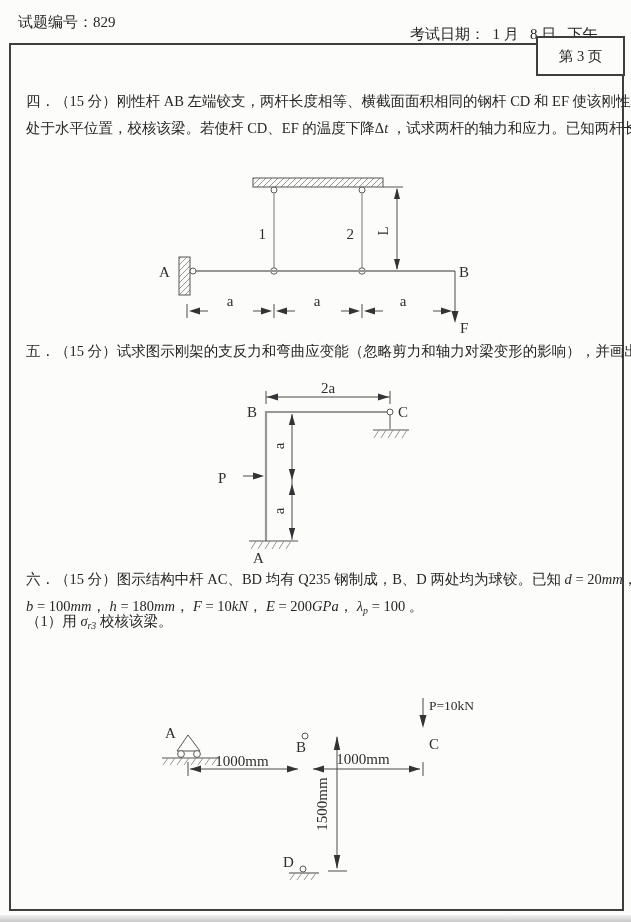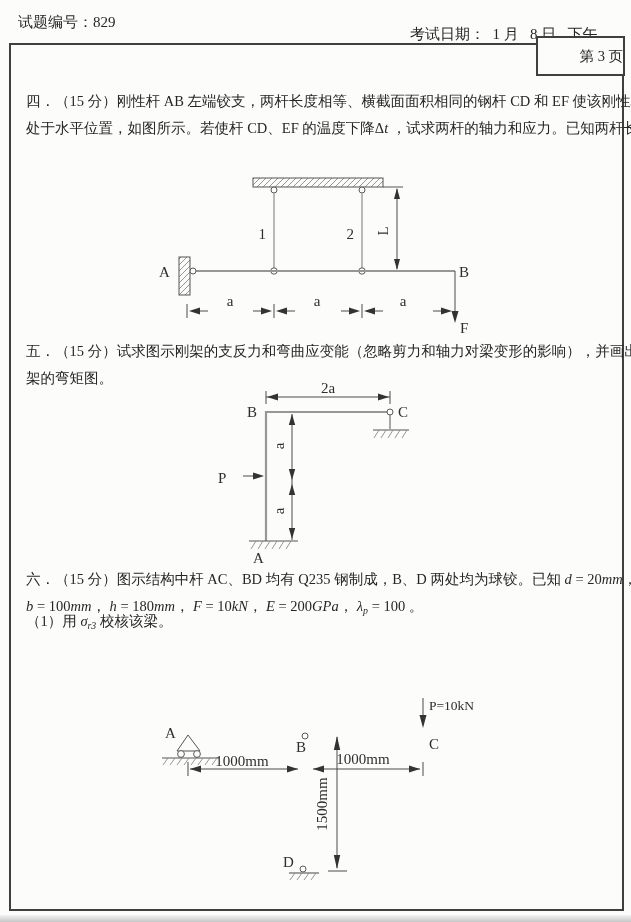--- a/index.html
+++ b/index.html
@@ -3,21 +3,21 @@
 <meta charset="utf-8">
 <style>
   html,body{margin:0;padding:0;background:#ffffff;}
   .page{position:relative;width:631px;height:922px;background:#fcfcfb;overflow:hidden;
         font-family:"Liberation Serif","DejaVu Serif",serif;color:#262626;}
   .hdr{position:absolute;top:13px;font-size:15px;white-space:pre;}
   .hdr-left{left:18px;}
   .hdr-right{left:410px;margin-top:12px;}
   .border-box{position:absolute;left:9px;top:43px;width:611px;height:864px;border:2px solid #3f3f3f;}
   .pagenum-box{position:absolute;left:536px;top:36px;width:85px;height:36px;border:2px solid #3f3f3f;
-        background:#fcfcfb;display:flex;align-items:center;justify-content:flex-end;font-size:14.5px;}
+        background:#fcfcfb;display:flex;align-items:center;justify-content:center;font-size:14.5px;}
   .ptext{position:absolute;left:26px;width:590px;font-size:14.5px;}
   .tl{line-height:27px;white-space:nowrap;}
   .p4{top:88px;}
   .p5{top:338px;line-height:26.5px;}
   .p6{top:566px;}
   .q1{top:608px;}
   .q2{top:672px;}
   .mi{font-style:italic;}
   .msub{font-size:0.68em;vertical-align:-0.28em;}
   .fig{position:absolute;}
@@ -42,21 +42,21 @@
   <span class="hdr hdr-left">试题编号：829</span>
   <span class="hdr hdr-right">考试日期：  1 月   8 日   下午</span>
 
   <div class="border-box"></div>
   <div class="pagenum-box">
     <span>第 3 页</span>
   </div>
 
   <div class="ptext p4">
     <div class="tl"><span>四．（15 分）刚性杆 AB 左端铰支，两杆长度相等、横截面面积相同的钢杆 CD 和 EF 使该刚性杆</span></div>
-    <div class="tl"><span>处于水平位置，如图所示。若使杆 CD、EF 的温度下降Δ</span><span class="mi">t</span><span> ，试求两杆的轴力和应力。已知两杆长</span></div>
+    <div class="tl"><span>处于水平位置，校核该梁。若使杆 CD、EF 的温度下降Δ</span><span class="mi">t</span><span> ，试求两杆的轴力和应力。已知两杆长</span></div>
   </div>
 
   <svg class="fig" style="left:150px;top:172px;" width="330" height="168" viewBox="150 172 330 168">
     <defs>
       <pattern id="h1" patternUnits="userSpaceOnUse" width="6" height="6">
         <path d="M0 6 L6 0" class="hatch"></path>
       </pattern>
     </defs>
 
     <g>
@@ -117,21 +117,20 @@
       <polygon points="452,311 441,307.5 441,314.5"></polygon>
       <line class="dim" x1="433" y1="311" x2="441" y2="311"></line>
       <text x="230" y="306" text-anchor="middle">a</text>
       <text x="317" y="306" text-anchor="middle">a</text>
       <text x="403" y="306" text-anchor="middle">a</text>
     </g>
   </svg>
 
   <div class="ptext p5">
     <div class="tl"><span>五．（15 分）试求图示刚架的支反力和弯曲应变能（忽略剪力和轴力对梁变形的影响），并画出刚</span></div>
-    <div class="tl"><span>架的弯矩图。</span></div>
   </div>
 
   <svg class="fig" style="left:200px;top:376px;" width="230" height="196" viewBox="200 376 230 196">
 
     <g>
       <line class="dim" x1="266" y1="397" x2="390" y2="397"></line>
       <path class="dim" d="M266 391 V404 M390 391 V404"></path>
       <polygon points="267,397 278,393.5 278,400.5"></polygon>
       <polygon points="389,397 378,393.5 378,400.5"></polygon>
       <text x="328" y="393" text-anchor="middle">2a</text>

